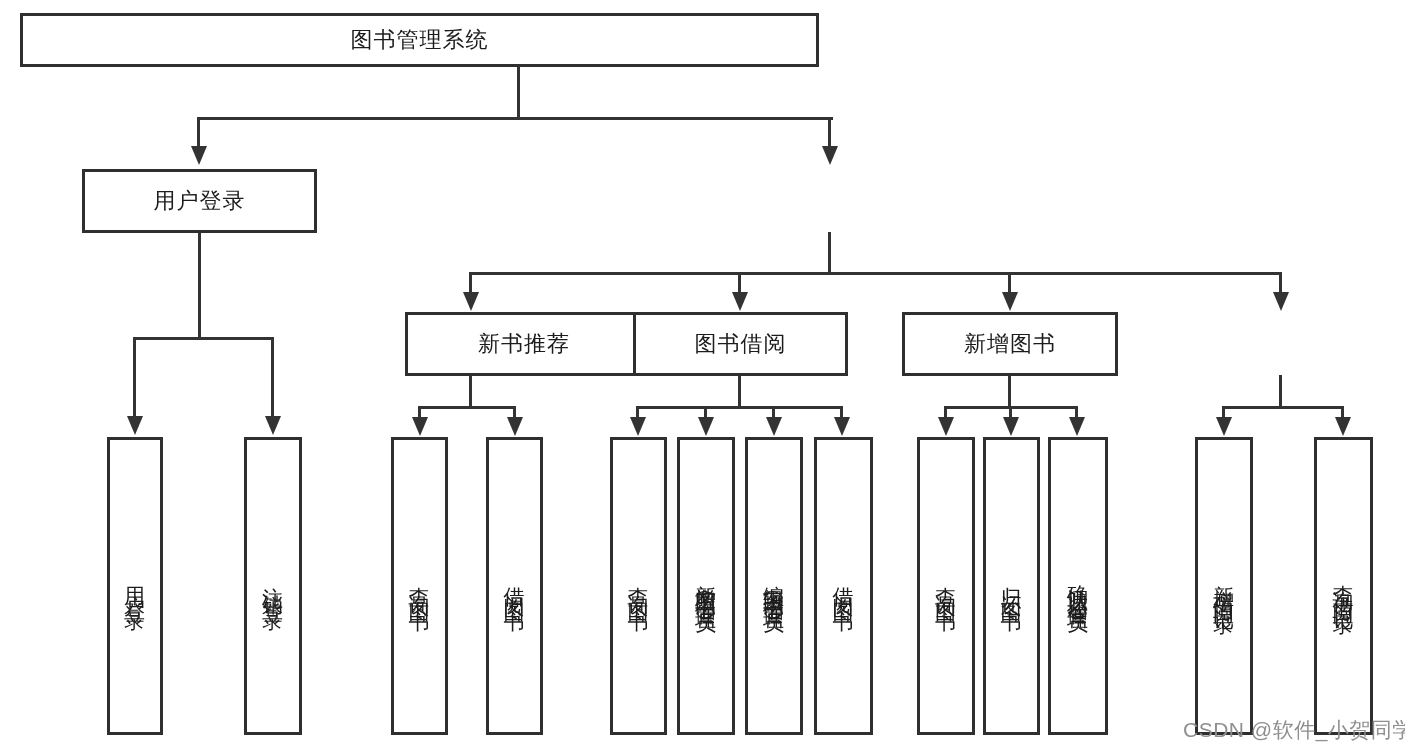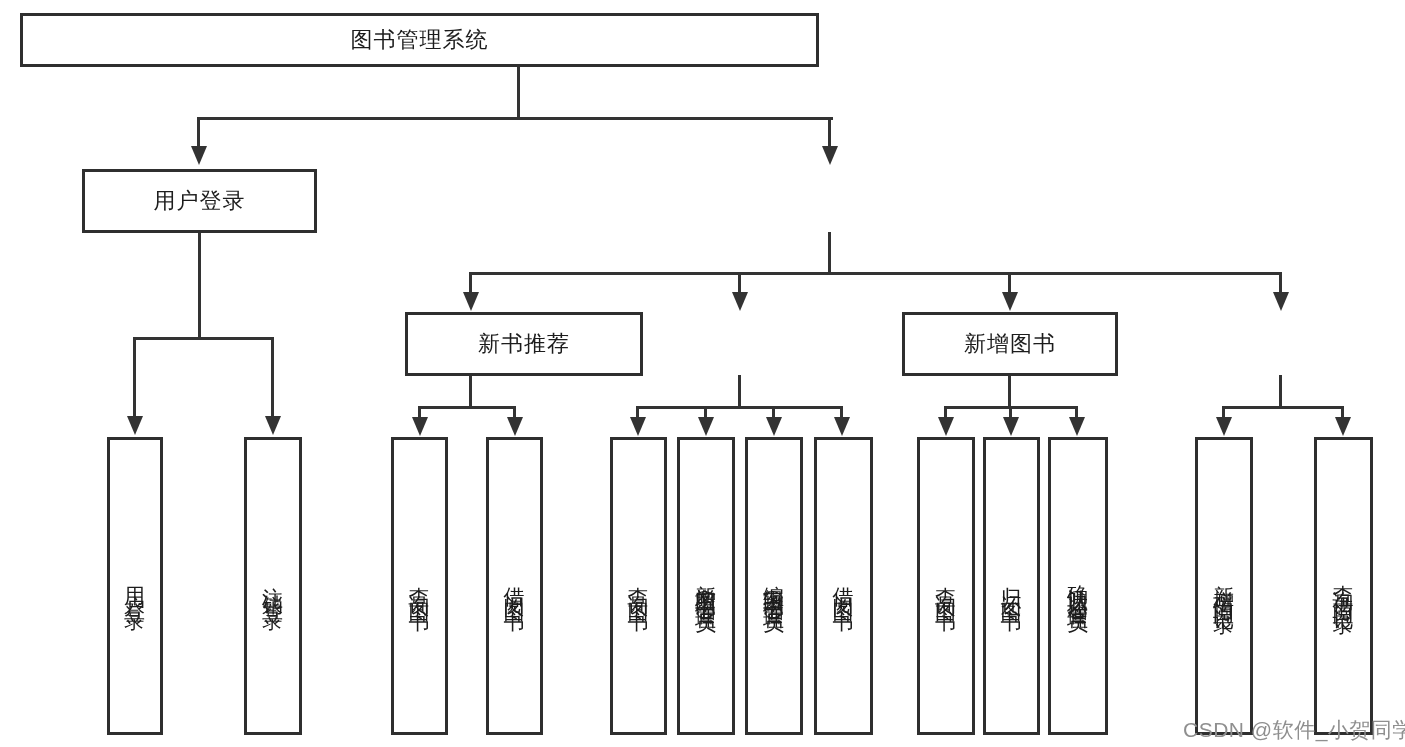--- a/index.html
+++ b/index.html
@@ -115,20 +115,21 @@
   <div class="vl" style="left:1341px; top:406px; height:13px;"></div>
   <div class="ar" style="left:1335px; top:417px;"></div>
 
   <div class="box" style="left:20px; top:13px; width:799px; height:54px;">图书管理系统</div>
 
   <div class="box" style="left:82px; top:169px; width:235px; height:64px;">用户登录</div>
 
 
   <div class="box" style="left:362px; top:312px; width:238px; height:64px;margin-left:43px;">新书推荐</div>
 
+  <div class="box" style="left:633px; top:312px; width:215px; height:64px;">图书借阅</div>
 
   <div class="box" style="left:902px; top:312px; width:216px; height:64px;">新增图书</div>
 
 
   <div class="box vbox" style="left:107px; top:437px; width:56px; height:298px;">用户登录</div>
   <div class="box vbox" style="left:244px; top:437px; width:58px; height:298px;">注销登录</div>
 
   <div class="box vbox" style="left:391px; top:437px; width:57px; height:298px;">查询图书</div>
   <div class="box vbox" style="left:486px; top:437px; width:57px; height:298px;">借阅图书</div>
 

